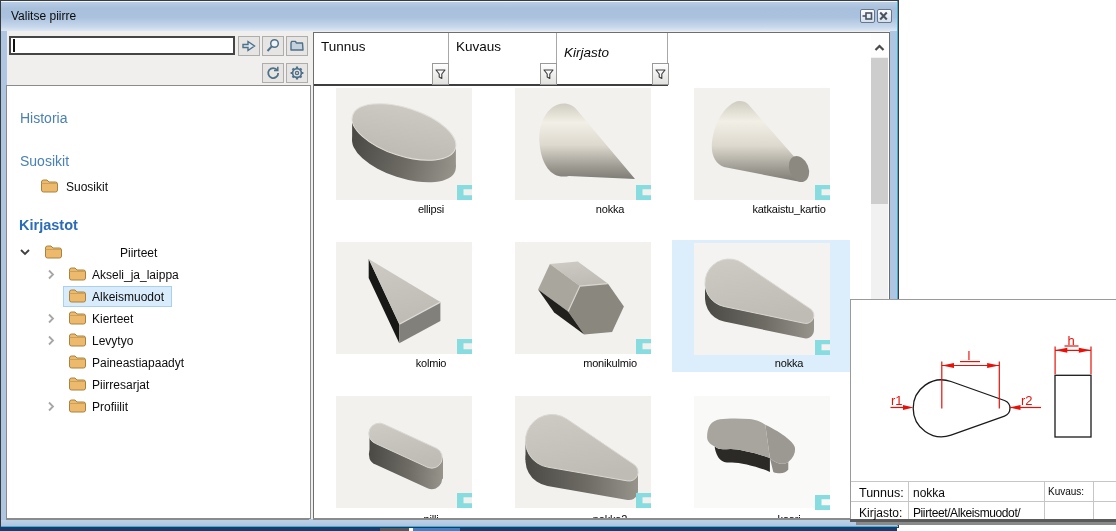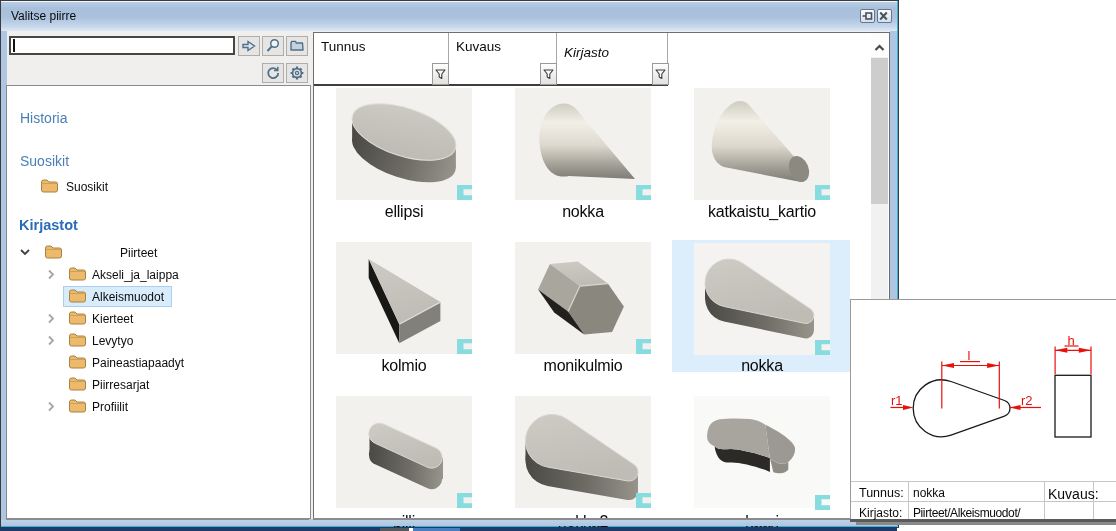--- a/index.html
+++ b/index.html
@@ -178,21 +178,21 @@
  <svg width="17" height="24" viewBox="0 0 17 24">
       <path d="M4.5 17 L8.5 13 L12.5 17" fill="none" stroke="#4a4a4a" stroke-width="2.2"></path>
     </svg>
 </div>
 <div class="abs" style="left:871px;top:58px;width:17px;height:146px;background:#cdcdcd;"></div>
 
 <div class="abs" style="left:672px;top:240px;width:178px;height:132px;background:#dcedfb;"></div>
 
 <style>
 .cell{position:absolute;width:136px;height:112px;background:#f2f1ee;}
-.lbl{position:absolute;font-size:16px;color:#0a0a0a;width:178px;text-align:center;letter-spacing:-0.2px;}
+.lbl{position:absolute;font-size:11px;color:#0a0a0a;width:178px;text-align:center;letter-spacing:-0.2px;margin-left:27px;}
 .badge{position:absolute;right:0;bottom:0;}
 </style>
 <svg style="position:absolute;width:0;height:0;">
  <defs>
   <linearGradient id="gside" x1="0" y1="0" x2="1" y2="0">
    <stop offset="0" stop-color="#4b4944"></stop>
         <stop offset="0.55" stop-color="#6e6c65"></stop>
         <stop offset="1" stop-color="#97948c"></stop>
   </linearGradient>
   <linearGradient id="gtop" x1="0" y1="0" x2="0.3" y2="1">
@@ -356,20 +356,20 @@
  </g>
 </svg>
 
 <div class="abs" style="left:851px;top:481px;width:265px;height:1px;background:#c6c6c6;"></div>
 <div class="abs" style="left:851px;top:501px;width:265px;height:1px;background:#c6c6c6;"></div>
 <div class="abs" style="left:908px;top:481px;width:1px;height:38px;background:#c6c6c6;"></div>
 <div class="abs" style="left:1044px;top:481px;width:1px;height:38px;background:#c6c6c6;"></div>
 <div class="abs" style="left:1093px;top:481px;width:1px;height:38px;background:#c6c6c6;"></div>
 <div class="abs" style="left:859px;top:486px;font-size:12.5px;color:#0a0a0a;">Tunnus:</div>
 <div class="abs" style="left:913px;top:486px;font-size:12px;color:#0a0a0a;">nokka</div>
-<div class="abs" style="left:1048px;top:486px;font-size:14px;color:#0a0a0a;">Kuvaus:</div>
+<div class="abs" style="left:1048px;top:486px;font-size:10px;color:#0a0a0a;">Kuvaus:</div>
 <div class="abs" style="left:859px;top:506px;font-size:12px;color:#0a0a0a;">Kirjasto:</div>
 <div class="abs" style="left:913px;top:506px;font-size:12px;letter-spacing:-0.4px;color:#0a0a0a;">Piirteet/Alkeismuodot/</div>
 
 <div class="abs" style="left:0px;top:527px;width:897px;height:4px;background:#1d3a6b;"></div>
 <div class="abs" style="left:380px;top:528px;width:29px;height:3px;background:#55595f;"></div>
 <div class="abs" style="left:409px;top:528px;width:4px;height:3px;background:#fff;"></div>
 <div class="abs" style="left:413px;top:528px;width:47px;height:3px;background:#4a7dc0;"></div>
 
 </body></html>

